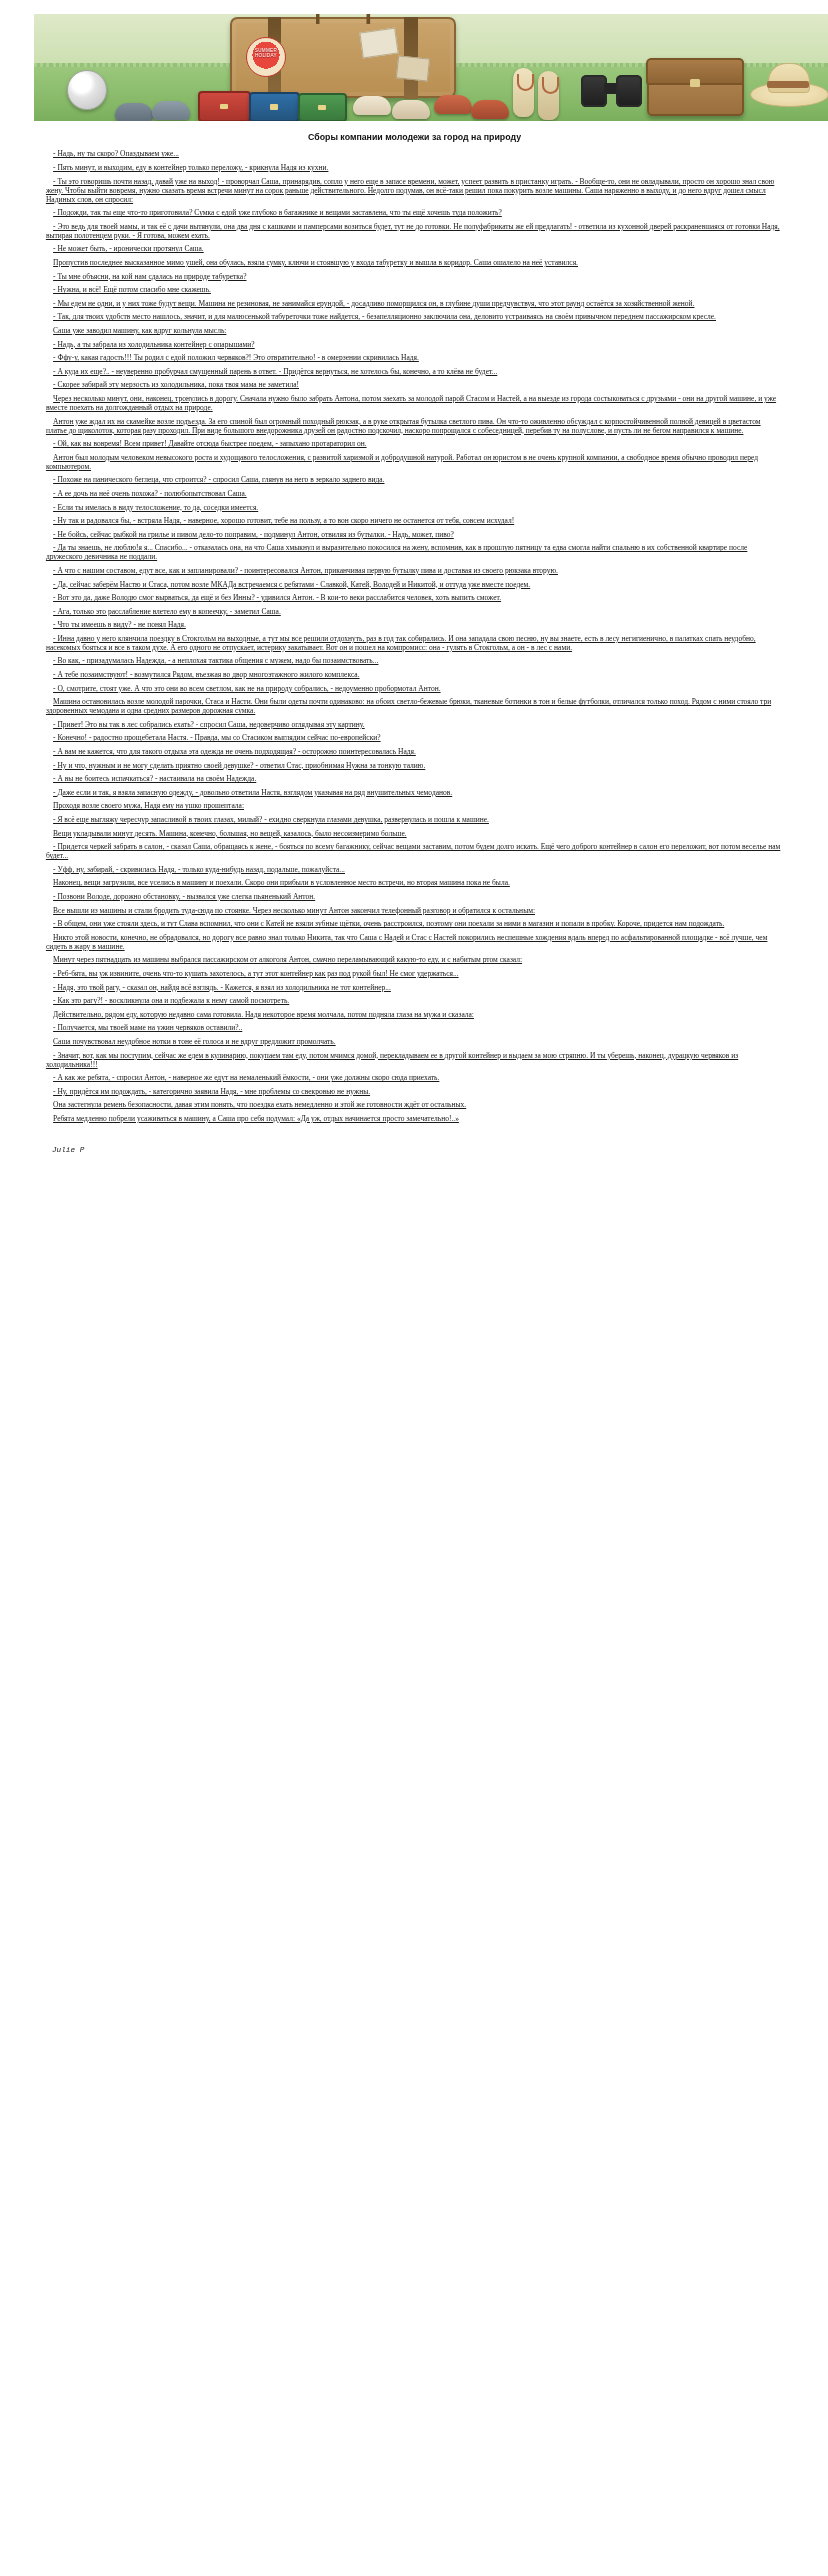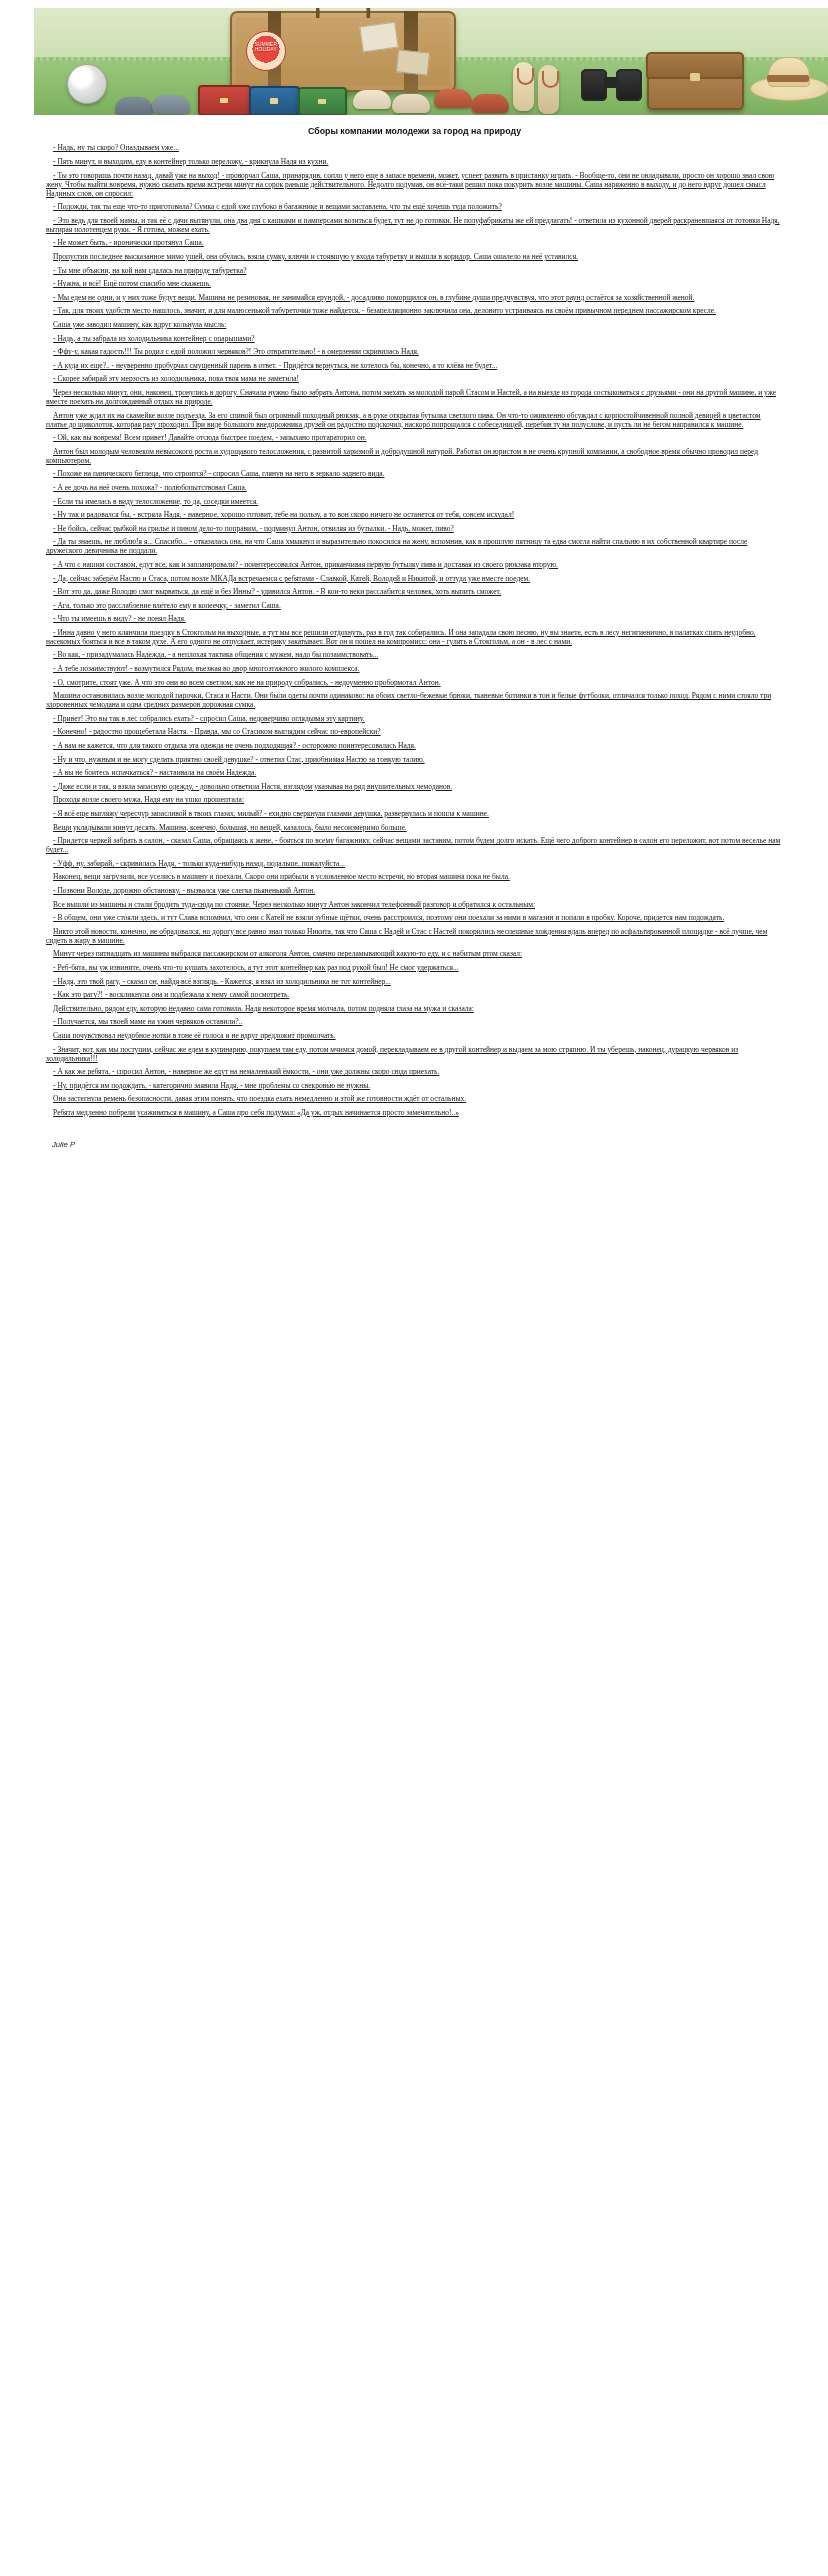--- a/index.html
+++ b/index.html
@@ -7,21 +7,21 @@
     padding: 0;
     background: #ffffff;
   }
   body {
     width: 829px;
     font-family: "Liberation Serif", serif;
     color: #1a1a1a;
   }
   .page {
     width: 762px;
-    margin: 8px auto;
+    margin: 14px auto;
     background: #ffffff;
     position: relative;
   }
   
   .hero {
     width: 829px;
     height: 107px;
     position: relative;
     overflow: hidden;
     background: linear-gradient(#cfe2b8 0%, #b9d79b 45%, #a8cc8a 100%);
@@ -231,21 +231,21 @@
   .content p {
     margin: 0 0 4.6px 0;
     font-family: "Liberation Serif", serif;
     font-size: 7.5px;
     line-height: 9px;
     text-align: left;
     text-indent: 7.2px;
     color: #151515;
   }
   .signature {
-    font-family: Liberation Sans, sans-serif;
+    font-family: Liberation Mono, monospace;
     font-style: italic;
     font-size: 7.7px;
     color: #222;
     padding: 13.4px 0 15.5px 18.5px;
   }
 </style>
 </head>
 <body>
 
 <div class="page">
@@ -342,21 +342,21 @@
       <p>- Ага, только это расслабление влетело ему в копеечку, - заметил Саша.</p>
       <p>- Что ты имеешь в виду? - не понял Надя.</p>
       <p>- Инна давно у него клянчила поездку в Стокгольм на выходные, а тут мы все решили отдохнуть, раз в год так собирались. И она западала свою песню, ну вы знаете, есть в лесу негигиенично, в палатках спать неудобно, насекомых бояться и все в таком духе. А его одного не отпускает, истерику закатывает. Вот он и пошел на компромисс: она - гулять в Стокгольм, а он - в лес с нами.</p>
       <p>- Во как, - призадумалась Надежда, - а неплохая тактика общения с мужем, надо бы позаимствовать...</p>
       <p>- А тебе позаимствуют! - возмутился Рядом, въезжая во двор многоэтажного жилого комплекса.</p>
       <p>- О, смотрите, стоят уже. А что это они во всем светлом, как не на природу собрались, - недоуменно пробормотал Антон.</p>
       <p>Машина остановилась возле молодой парочки, Стаса и Насти. Они были одеты почти одинаково: на обоих светло-бежевые брюки, тканевые ботинки в тон и белые футболки, отличался только поход. Рядом с ними стояло три здоровенных чемодана и одна средних размеров дорожная сумка.</p>
       <p>- Привет! Это вы так в лес собрались ехать? - спросил Саша, недоверчиво оглядывая эту картину.</p>
       <p>- Конечно! - радостно прощебетала Настя. - Правда, мы со Стасиком выглядим сейчас по-европейски?</p>
       <p>- А вам не кажется, что для такого отдыха эта одежда не очень подходящая? - осторожно поинтересовалась Надя.</p>
-      <p>- Ну и что, нужным и не могу сделать приятно своей девушке? - ответил Стас, приобнимая Настю за тонкую талию.</p>
+      <p>- Ну и что, нужным и не могу сделать приятно своей девушке? - ответил Стас, приобнимая Нужна за тонкую талию.</p>
       <p>- А вы не боитесь испачкаться? - настаивала на своём Надежда.</p>
       <p>- Даже если и так, я взяла запасную одежду, - довольно ответила Настя, взглядом указывая на ряд внушительных чемоданов.</p>
       <p>Проходя возле своего мужа, Надя ему на ушко прошептала:</p>
       <p>- Я всё еще выгляжу чересчур запасливой в твоих глазах, милый? - ехидно сверкнула глазами девушка, развернулась и пошла к машине.</p>
       <p>Вещи укладывали минут десять. Машина, конечно, большая, но вещей, казалось, было несоизмеримо больше.</p>
       <p>- Придется черкей забрать в салон, - сказал Саша, обращаясь к жене, - бояться по всему багажнику, сейчас вещами заставим, потом будем долго искать. Ещё чего доброго контейнер в салон его переложит, вот потом веселье нам будет...</p>
       <p>- Уфф, ну, забирай, - скривилась Надя, - только куда-нибудь назад, подальше, пожалуйста...</p>
       <p>Наконец, вещи загрузили, все уселись в машину и поехали. Скоро они прибыли в условленное место встречи, но вторая машина пока не была.</p>
       <p>- Позвони Володе, дорожно обстановку, - вызвался уже слегка пьяненький Антон.</p>
       <p>Все вышли из машины и стали бродить туда-сюда по стоянке. Через несколько минут Антон закончил телефонный разговор и обратился к остальным:</p>

